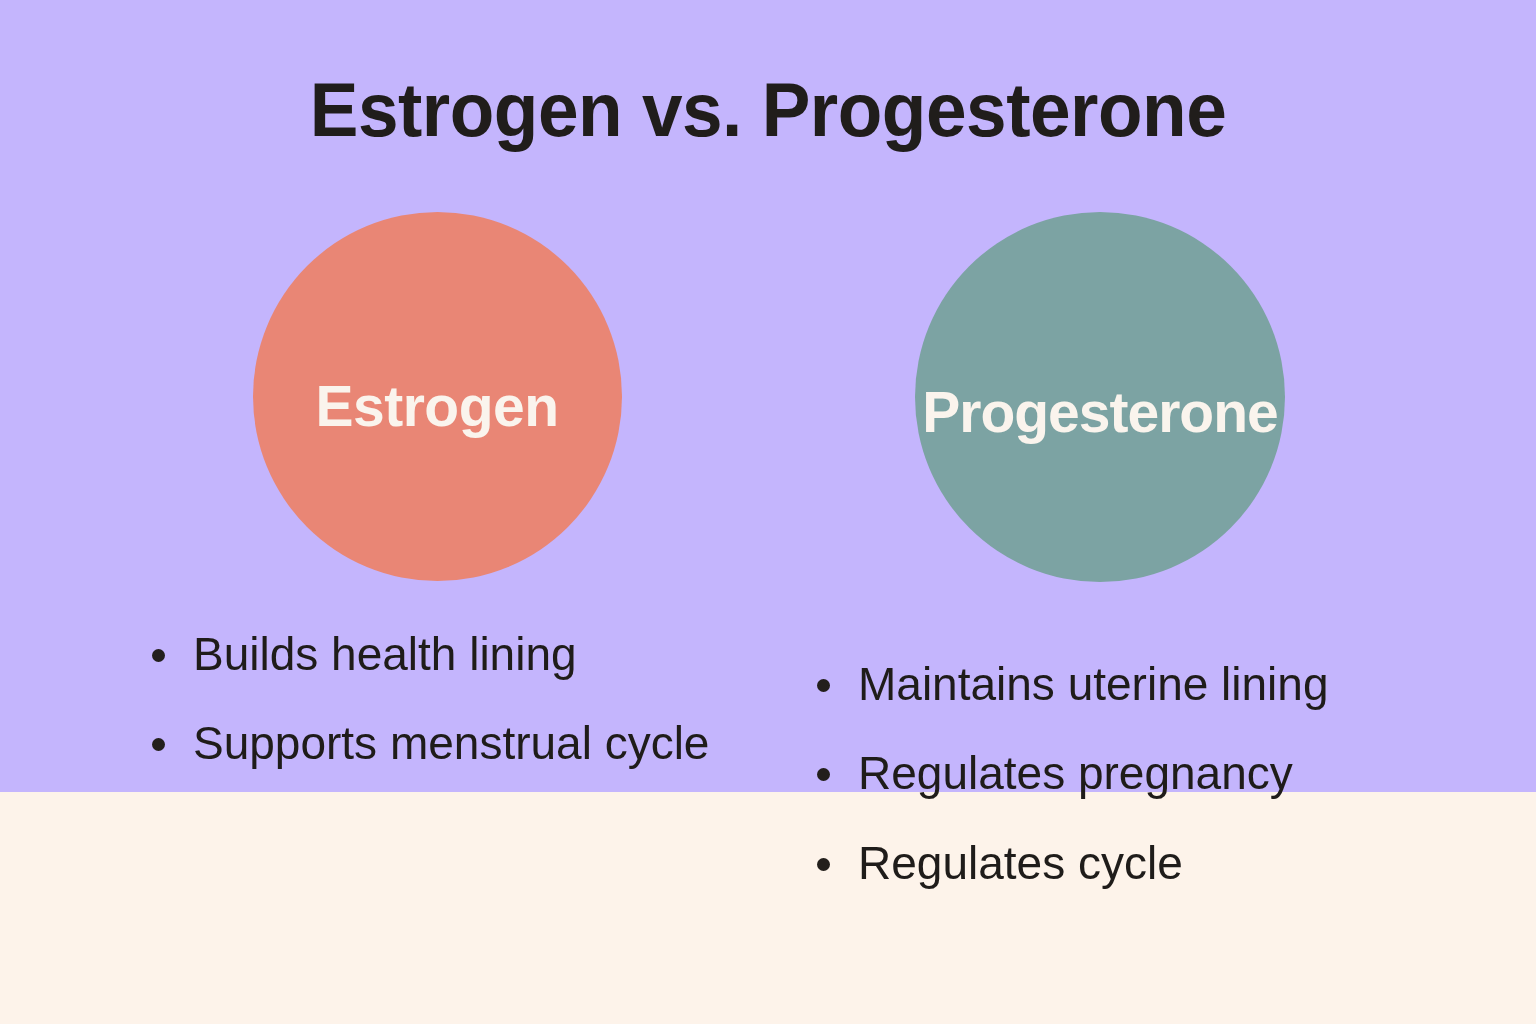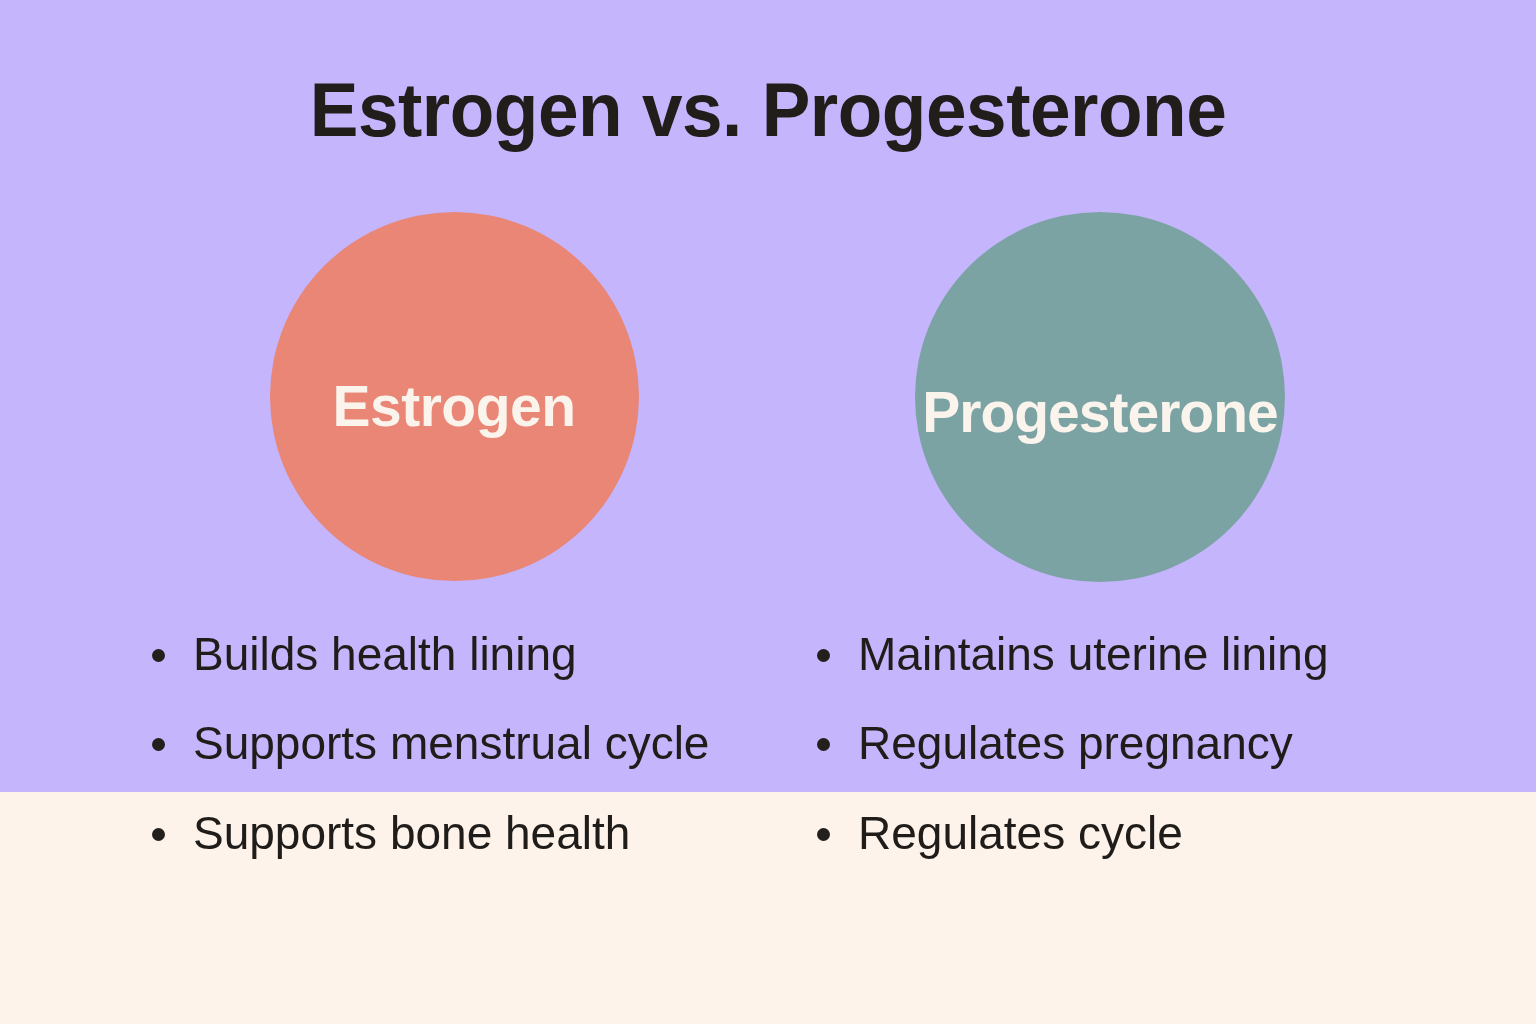--- a/index.html
+++ b/index.html
@@ -38,21 +38,21 @@
 
   
   .circle {
     position: absolute;
     border-radius: 50%;
     display: flex;
     align-items: center;
     justify-content: center;
   }
   .circle-estrogen {
-    left: 270px;
+    left: 253px;
     top: 212px;
     width: 369px;
     height: 369px;
     background: #E98675;
   }
   .circle-progesterone {
     left: 915px;
     top: 212px;
     width: 370px;
     height: 370px;
@@ -89,21 +89,21 @@
     font-size: 46px;
     line-height: 1.42;
   }
   .list-left {
     left: 152px;
     top: 622px;
     width: 560px;
   }
   .list-right {
     left: 817px;
-    top: 622px;
+    top: 652px;
     width: 620px;
   }
   .bullet-list li {
     position: relative;
     padding-left: 41px;
     margin-bottom: 24px;
   }
   .bullet-list li:last-child {
     margin-bottom: 0;
   }
@@ -133,24 +133,20 @@
 
   <ul class="bullet-list list-left">
     <li>
       <span class="bullet-dot"></span>
       <span class="bullet-text">Builds health lining</span>
     </li>
     <li>
       <span class="bullet-dot"></span>
       <span class="bullet-text">Supports menstrual cycle</span>
     </li>
-    <li>
-      <span class="bullet-dot"></span>
-      <span class="bullet-text">Supports bone health</span>
-    </li>
   </ul>
 
   <div class="circle circle-progesterone">
     <span class="circle-label">Progesterone</span>
   </div>
 
   <ul class="bullet-list list-right">
     <li>
       <span class="bullet-dot"></span>
       <span class="bullet-text">Maintains uterine lining</span>

